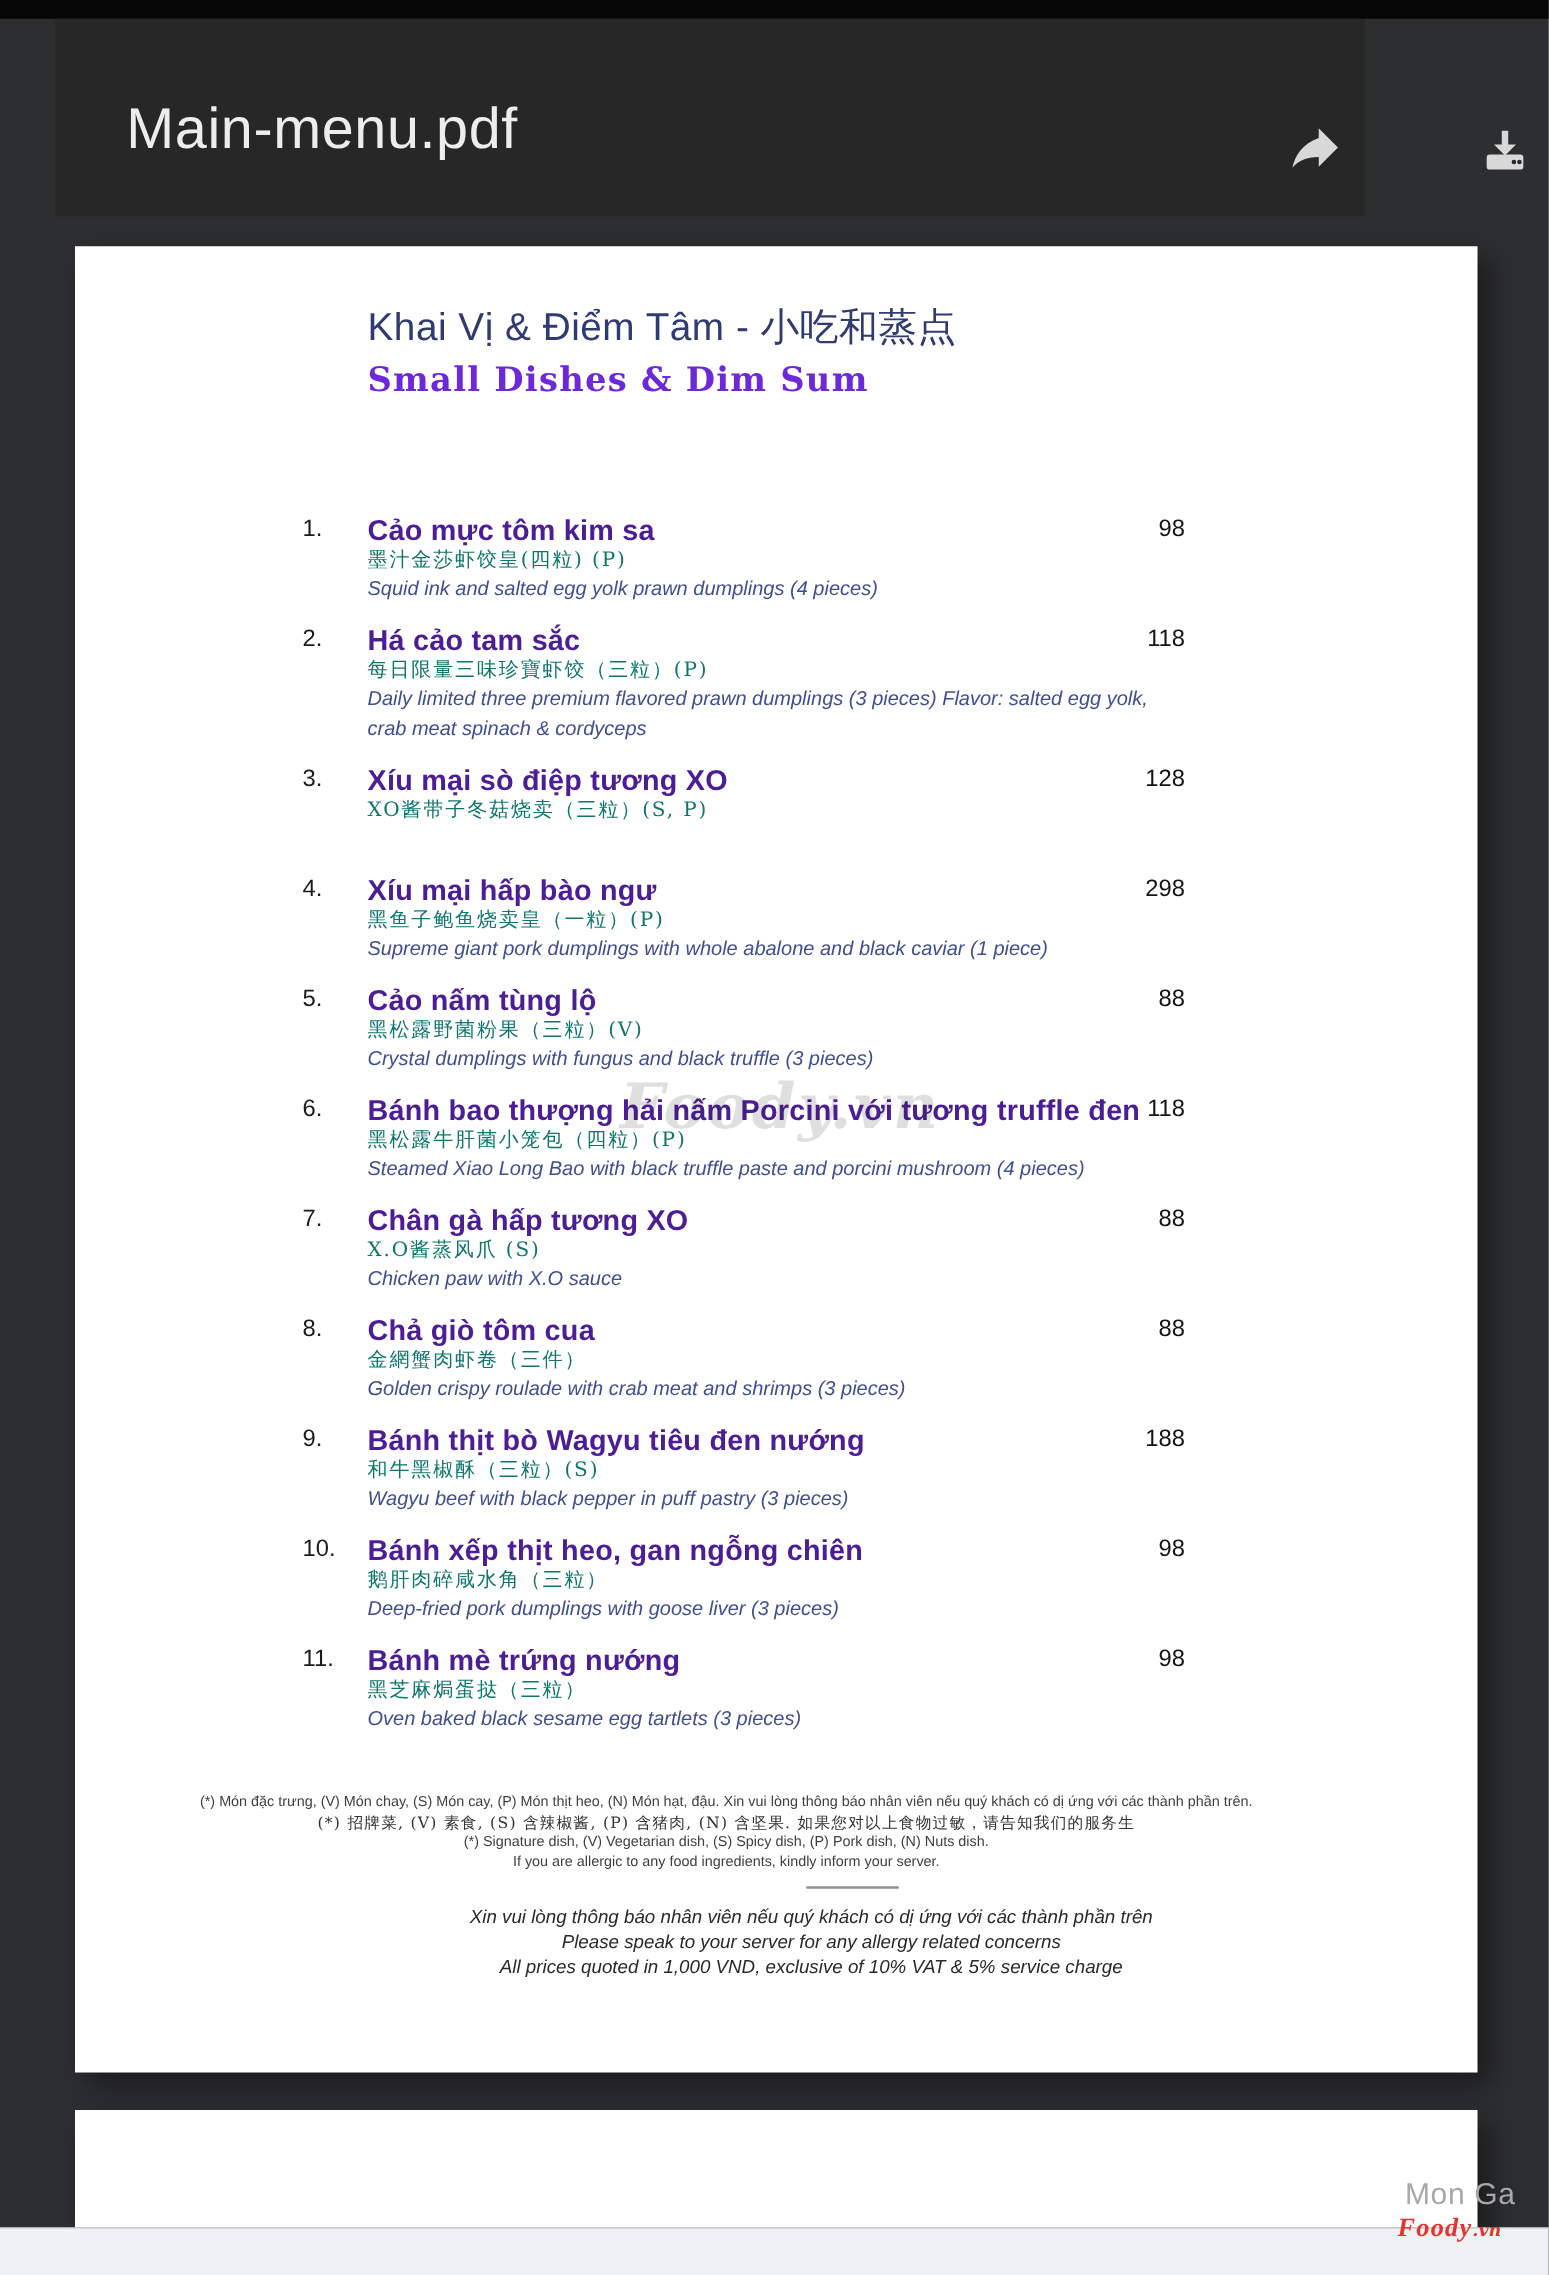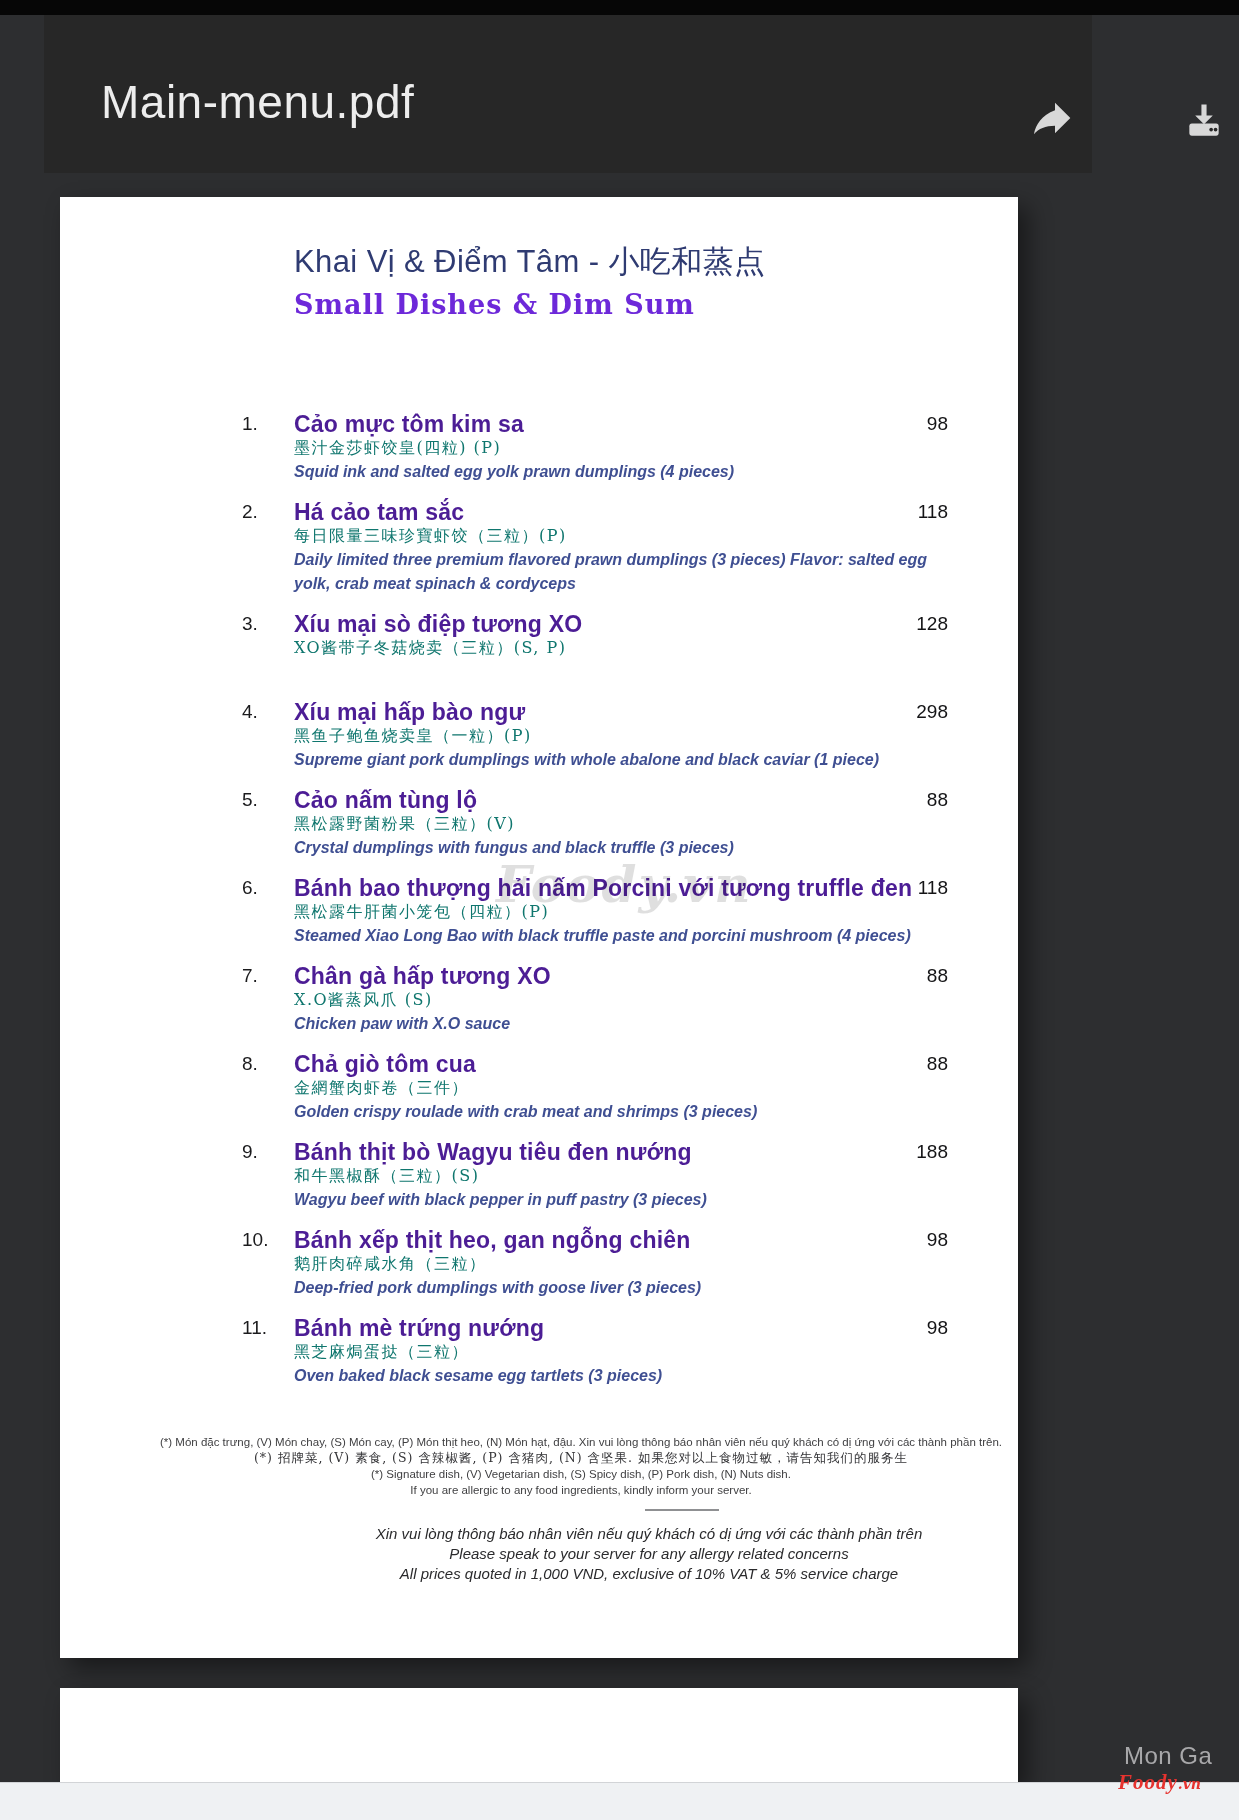--- a/index.html
+++ b/index.html
@@ -15,21 +15,21 @@
   .pdf-title{
     position:absolute;left:57px;top:60px;
     font-size:46px;font-weight:500;color:#ededed;letter-spacing:.5px;
   }
   .hdr-icon{position:absolute;color:#d8d8d8;cursor:pointer;}
   .hdr-icon svg{display:block;}
   .icon-share{left:988px;top:80px;}
   .icon-download{left:1138px;top:84px;}
   
   .page{
-    position:absolute;left:60px;width:958px;background:#ffffff;
+    position:absolute;left:60px;width:1122px;background:#ffffff;
     box-shadow:10px 10px 22px rgba(0,0,0,.45);
   }
   .page1{top:197px;height:1461px;}
   .page2{top:1688px;height:94px;}
   
   .menu-heading{
     position:absolute;left:234px;top:44px;
     font-size:31px;font-weight:500;color:#2f3b72;letter-spacing:.4px;
   }
   .menu-subheading{
@@ -44,21 +44,21 @@
     font-size:19px;font-weight:500;color:#1b1b1d;line-height:24px;
   }
   .item-name{
     font-size:23px;font-weight:700;color:#4c1d95;line-height:24px;letter-spacing:.2px;
   }
   .item-zh{
     font-family:"DejaVu Serif", serif;
     font-size:16px;color:#0f766e;line-height:24px;letter-spacing:1.5px;
   }
   .item-desc{
-    font-size:16px;font-style:italic;color:#3f4f92;line-height:24px;max-width:648px;font-weight:bold;
+    font-size:16px;font-style:italic;color:#3f4f92;line-height:24px;max-width:648px;
   }
   .item-price{
     position:absolute;right:0;top:0;
     font-size:19px;font-weight:400;color:#141416;line-height:24px;
   }
   
   .footnotes{position:absolute;left:0;top:1237px;width:1042px;text-align:center;}
   .fn{font-size:11.5px;color:#3f3f41;line-height:16px;white-space:nowrap;}
   .fn-zh{font-family:"DejaVu Serif", serif;font-size:12.5px;color:#333336;letter-spacing:1px;}
   .divider{position:absolute;left:585px;top:1312px;width:74px;height:2px;background:#8f9092;}

